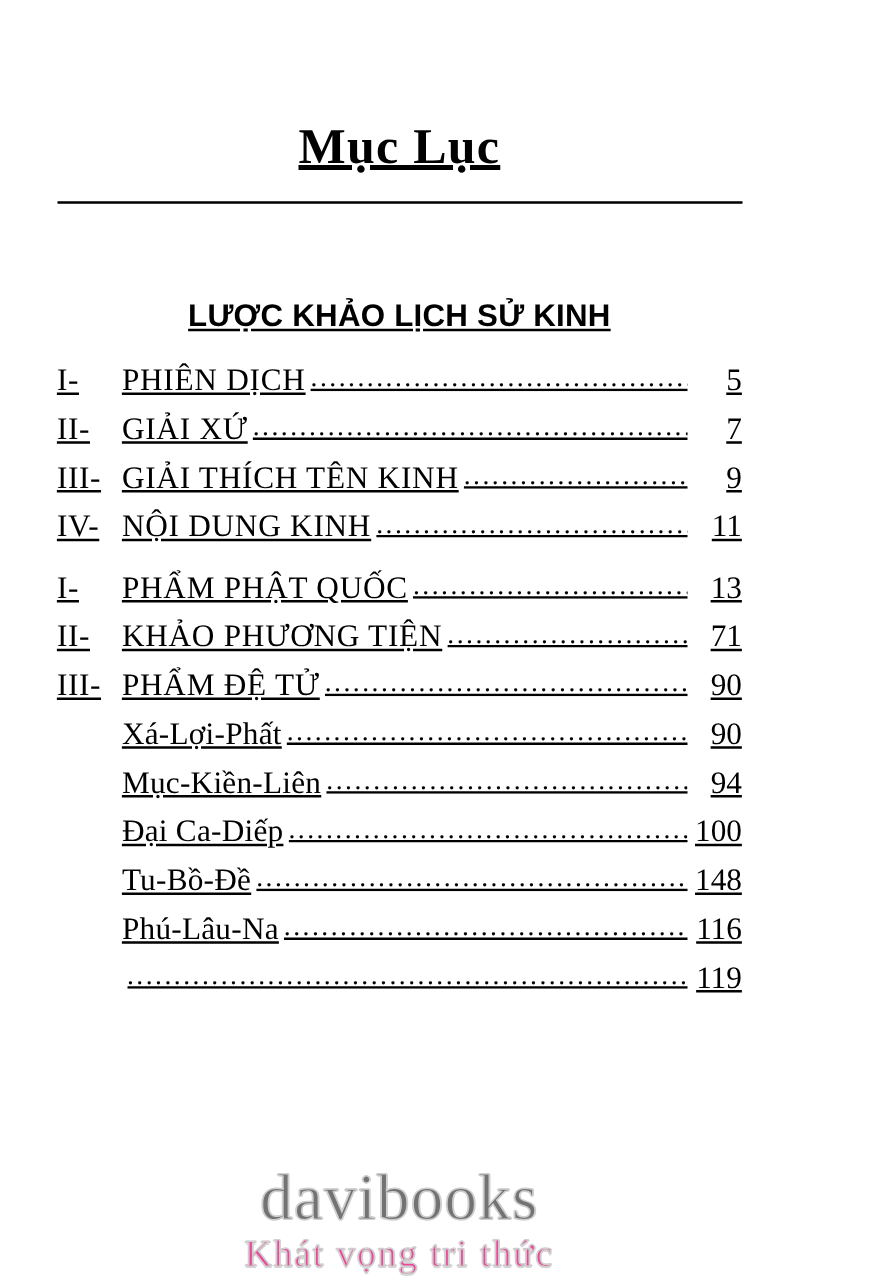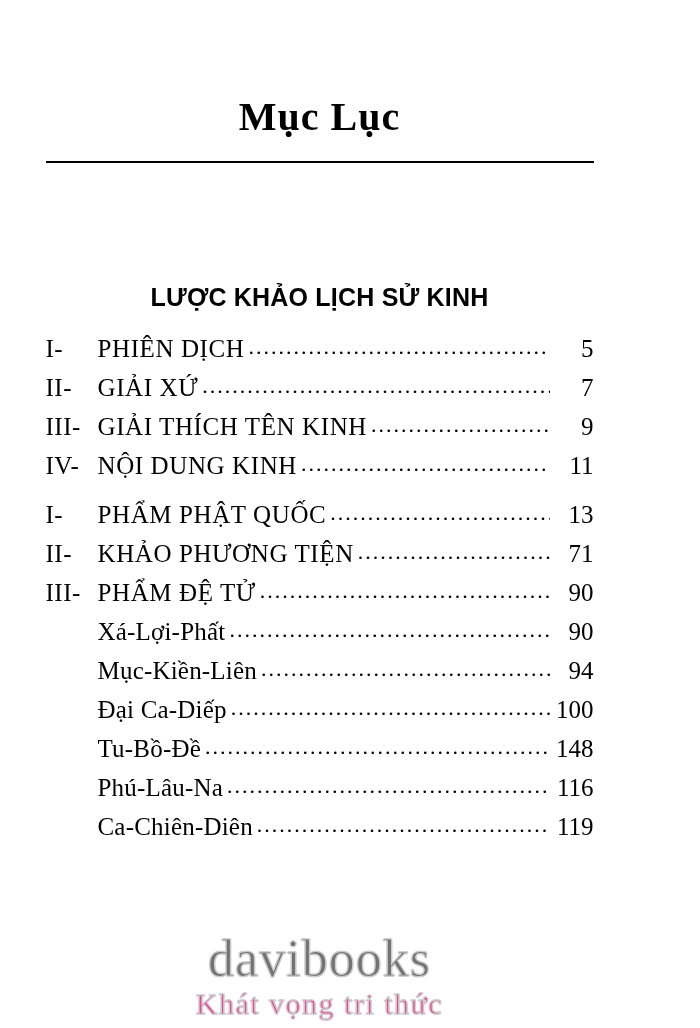--- a/index.html
+++ b/index.html
@@ -13,20 +13,21 @@
     font-family: "Liberation Serif", serif;
     color: #000000;
     position: relative;
     overflow: hidden;
   }
   .page {
     position: relative;
     width: 639px;
     height: 1028px;
     box-sizing: border-box;
+    text-decoration: underline;
   }
   .title {
     text-align: center;
     font-family: "Liberation Serif", serif;
     font-weight: bold;
     font-size: 40px;
     letter-spacing: 1px;
     margin: 0;
     padding-top: 95px;
     line-height: 1.1;
@@ -39,21 +40,21 @@
   }
   .section-head {
     font-family: "Liberation Sans", sans-serif;
     font-weight: bold;
     font-size: 25px;
     text-align: center;
     margin: 0;
     padding: 0;
     letter-spacing: 0.2px;
   }
-  .sec1 { padding-top: 120px; }
+  .sec1 { padding-top: 76px; }
   .sec2 { padding-top: 28px; }
 
   .toc {
     width: 548px;
     margin: 0 auto;
     padding-top: 10px;
   }
   .entry {
     display: flex;
     align-items: baseline;
@@ -222,21 +223,20 @@
 
     <div class="entry sub">
       <span class="num"></span>
       <span class="label">Phú-Lâu-Na</span>
       <span class="dots">................................................................................................</span>
       <span class="page-no">116</span>
     </div>
 
     <div class="entry sub">
       <span class="num"></span>
-      <span class="label">Ca-Chiên-Diên</span>
       <span class="dots">................................................................................................</span>
       <span class="page-no">119</span>
     </div>
 
   </div>
 
   <div class="watermark">
     <div class="wm-main">davibooks</div>
     <div class="wm-sub">Khát vọng tri thức</div>
   </div>

